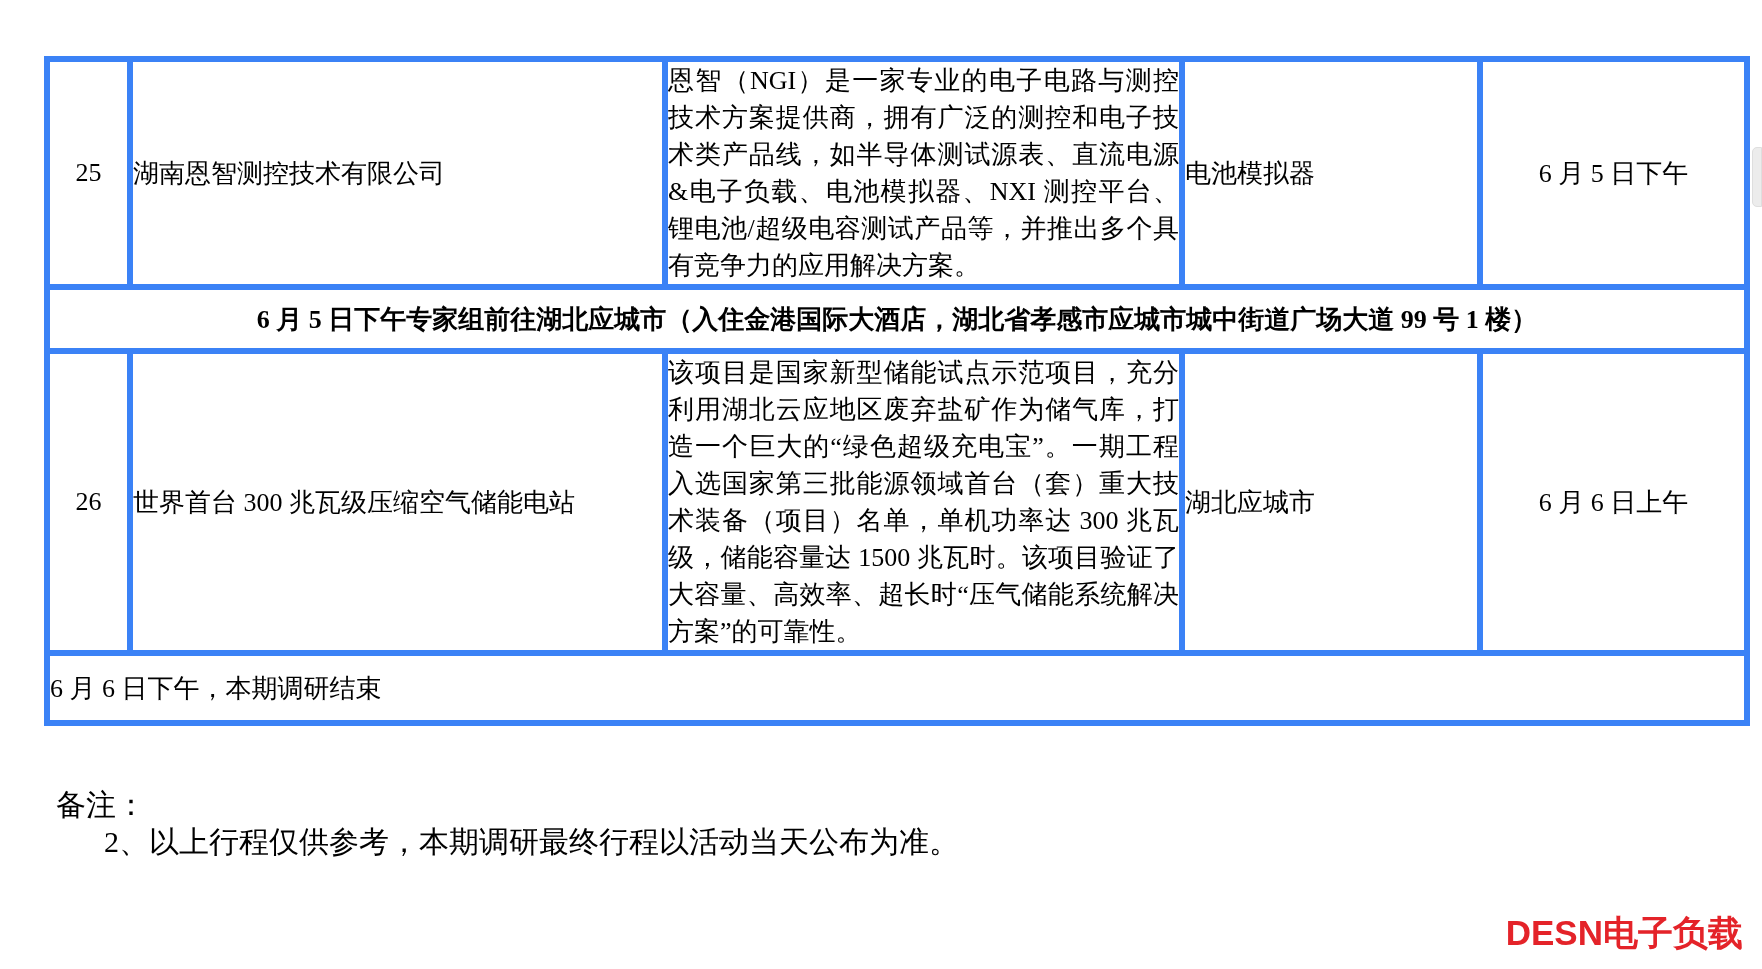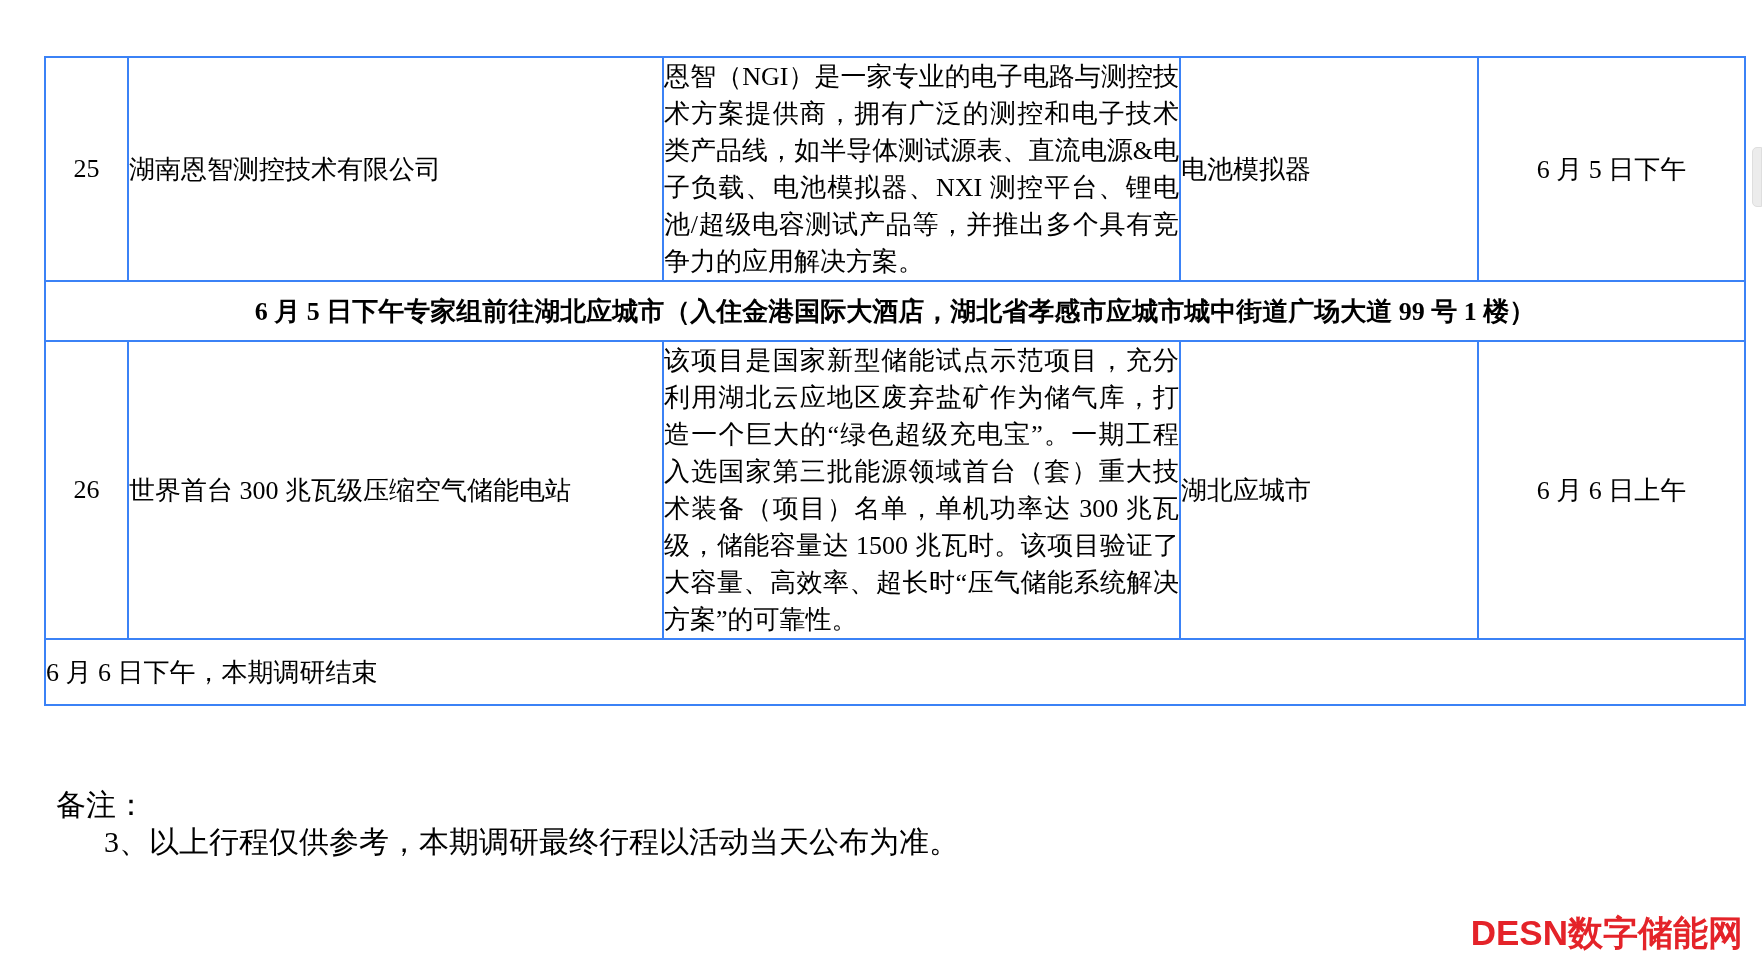--- a/index.html
+++ b/index.html
@@ -8,21 +8,21 @@
     background:#ffffff;color:#000;
     font-family:"Liberation Serif","DejaVu Serif",serif;
   }
   
   table.itinerary{
     position:absolute;left:44px;top:56px;
     border-collapse:collapse;table-layout:fixed;
     width:1700px;
   }
   table.itinerary td{
-    border:2px solid #3b82f6;
+    border:6px solid #3b82f6;
     padding:0;
     font-size:26px;
     vertical-align:middle;
     overflow:hidden;
   }
   tr.row-partial td{border-top:none;height:84px;vertical-align:top;}
   tr.row-25 td{height:222px;}
   tr.row-transfer td{height:58px;}
   tr.row-26 td{height:296px;margin-left:36px;}
   tr.row-end td{height:64px;margin-top:40px;}
@@ -106,22 +106,22 @@
   </tr>
 
   <tr class="row-end">
     <td class="cell-end" colspan="5">6 月 6 日下午，本期调研结束</td>
   </tr>
 </tbody>
   </table>
 
 <div class="notes">
   <div>备注：</div>
-  <div class="note-item">3、以上行程仅供参考，本期调研最终行程以活动当天公布为准。</div>
+  <div class="note-item">2、以上行程仅供参考，本期调研最终行程以活动当天公布为准。</div>
 </div>
 
 <div class="logo" style="color: rgb(228, 35, 41);">
-  <span>DESN</span><span>数字储能网</span>
+  <span>DESN</span><span>电子负载</span>
 </div>
 
 <div class="scrollbar-track">
   <div class="scrollbar-thumb"></div>
 </div>
 
 </body></html>

